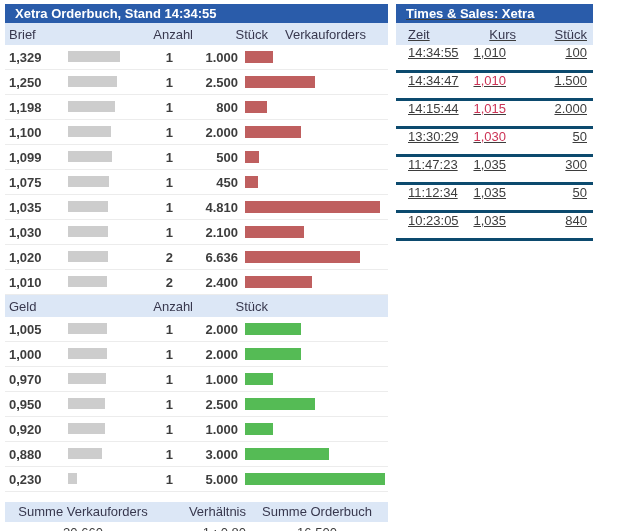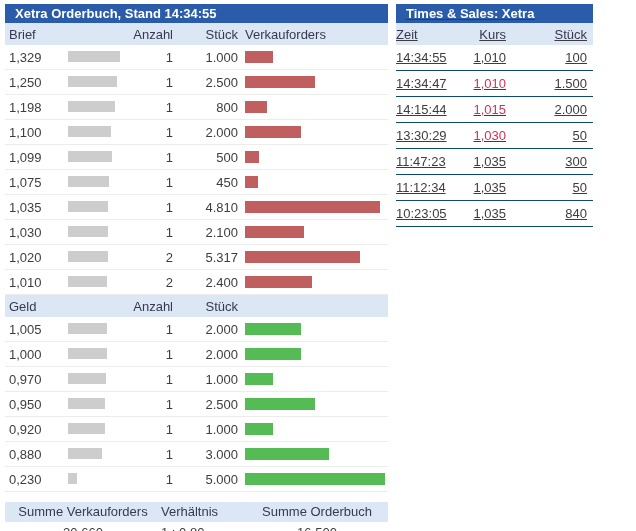--- a/index.html
+++ b/index.html
@@ -11,49 +11,49 @@
   }
   .panel-left  { position:absolute; left:5px;  top:4px; width:383px; }
   .panel-right { position:absolute; left:396px; top:4px; width:197px;text-decoration:underline; }
 
   .titlebar {
     background:var(--title_bg,#2a5caa); color:#fff; font-weight:bold;
     height:19px; line-height:19px; padding-left:10px; white-space:nowrap; overflow:hidden;
   }
   .cols-head {
     display:flex; align-items:center; background:var(--head_bg,#dce7f6);
-    height:22px; color:var(--head_text,#38384e); white-space:nowrap;
+    height:22px; color:var(--head_text,#38384e); white-space:nowrap;gap:10px;
   }
 
   
   .c1 { width:60px; padding-left:4px; box-sizing:border-box; }
   .c2 { width:64px; }
   .c3 { width:44px; text-align:right; }
   .c4 { width:65px; text-align:right; }
   .c5 { flex:1; padding-left:7px; display:flex; align-items:center; }
 
-  .orow { display:flex; align-items:center; height:24px; border-bottom:1px solid #ececec; }
+  .orow { display:flex; align-items:center; height:24px; border-bottom:1px solid #ececec;font-weight:bold; }
   .mask { display:inline-block; height:11px; background:#cdcdcd; margin-left:3px; }
   .bar  { display:inline-block; height:12px; }
   .ask-bar { background:var(--ask_bar,#bf5f5f); }
   .bid-bar { background:var(--bid_bar,#55bb55); }
 
   
-  .trow { display:flex; align-items:center; height:25px; border-bottom:1px solid #0c4a6e; }
-  .t1 { width:72px; padding-left:0; box-sizing:border-box; }
+  .trow { display:flex; height:25px; border-bottom:3px solid #0c4a6e; }
+  .t1 { width:72px; padding-left:12px; box-sizing:border-box; }
   .t2 { width:38px; text-align:right; }
   .t3 { flex:1; text-align:right; padding-right:6px; }
   .down { color:var(--down_price,#cc3355); }
 
   
   .sum-head { display:flex; background:var(--head_bg,#dce7f6); height:20px; line-height:20px;
               margin-top:10px; color:var(--head_text,#38384e); white-space:nowrap; }
   .sum-vals { display:flex; height:22px; line-height:22px; border-bottom:1px solid #dcdcdc; }
   .s1 { width:156px; text-align:center; }
-  .s2 { width:85px;  text-align:left; }
+  .s2 { width:85px;  text-align:right; }
   .s3 { flex:1;      text-align:center; }
 </style>
 </head>
 <body>
 
 <div class="panel-left">
   <div class="titlebar">Xetra Orderbuch, Stand 14:34:55</div>
 
   <div class="cols-head">
     <span class="c1">Brief</span>
@@ -132,21 +132,21 @@
     <span class="c3">1</span>
     <span class="c4">2.100</span>
     <span class="c5">
         <span class="bar ask-bar" style="width: 59px;"></span>
       </span>
   </div>
   <div class="orow">
     <span class="c1">1,020</span>
     <span class="c2"><span class="mask" style="width: 40px;"></span></span>
     <span class="c3">2</span>
-    <span class="c4">5.317</span>
+    <span class="c4">6.636</span>
     <span class="c5">
         <span class="bar ask-bar" style="width: 115px;"></span>
       </span>
   </div>
   <div class="orow">
     <span class="c1">1,010</span>
     <span class="c2"><span class="mask" style="width: 39px;"></span></span>
     <span class="c3">2</span>
     <span class="c4">2.400</span>
     <span class="c5">

